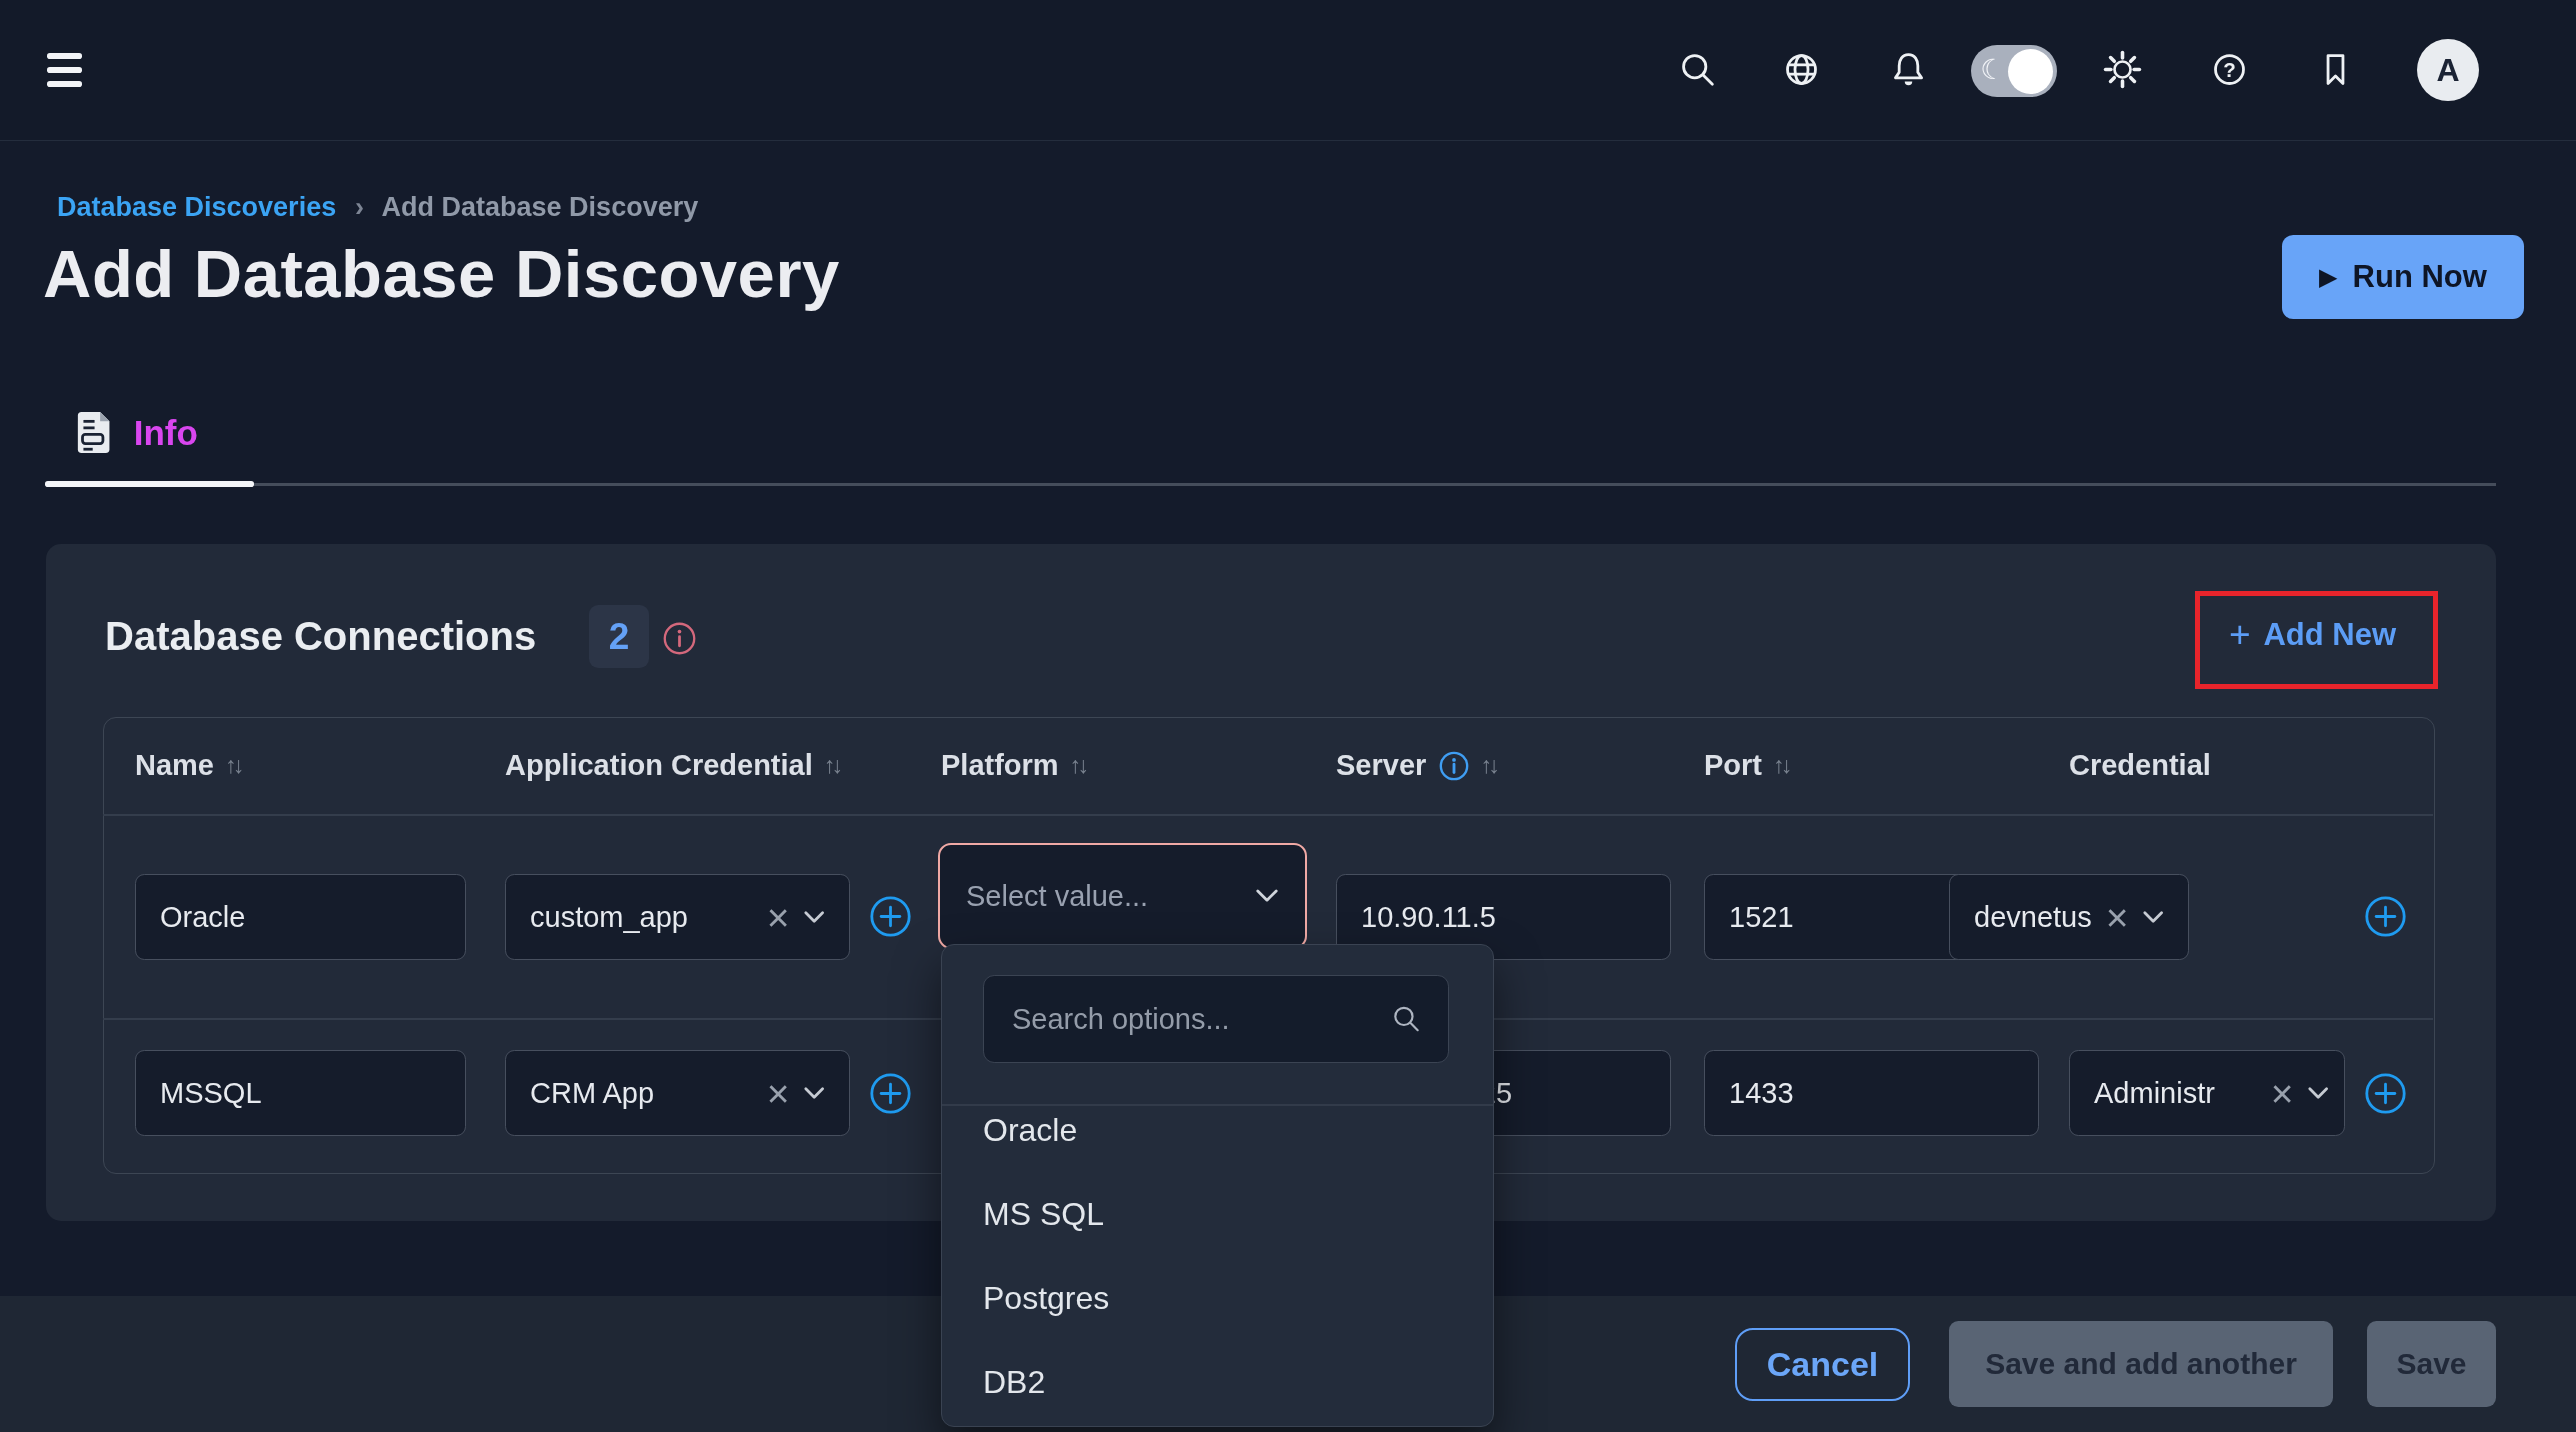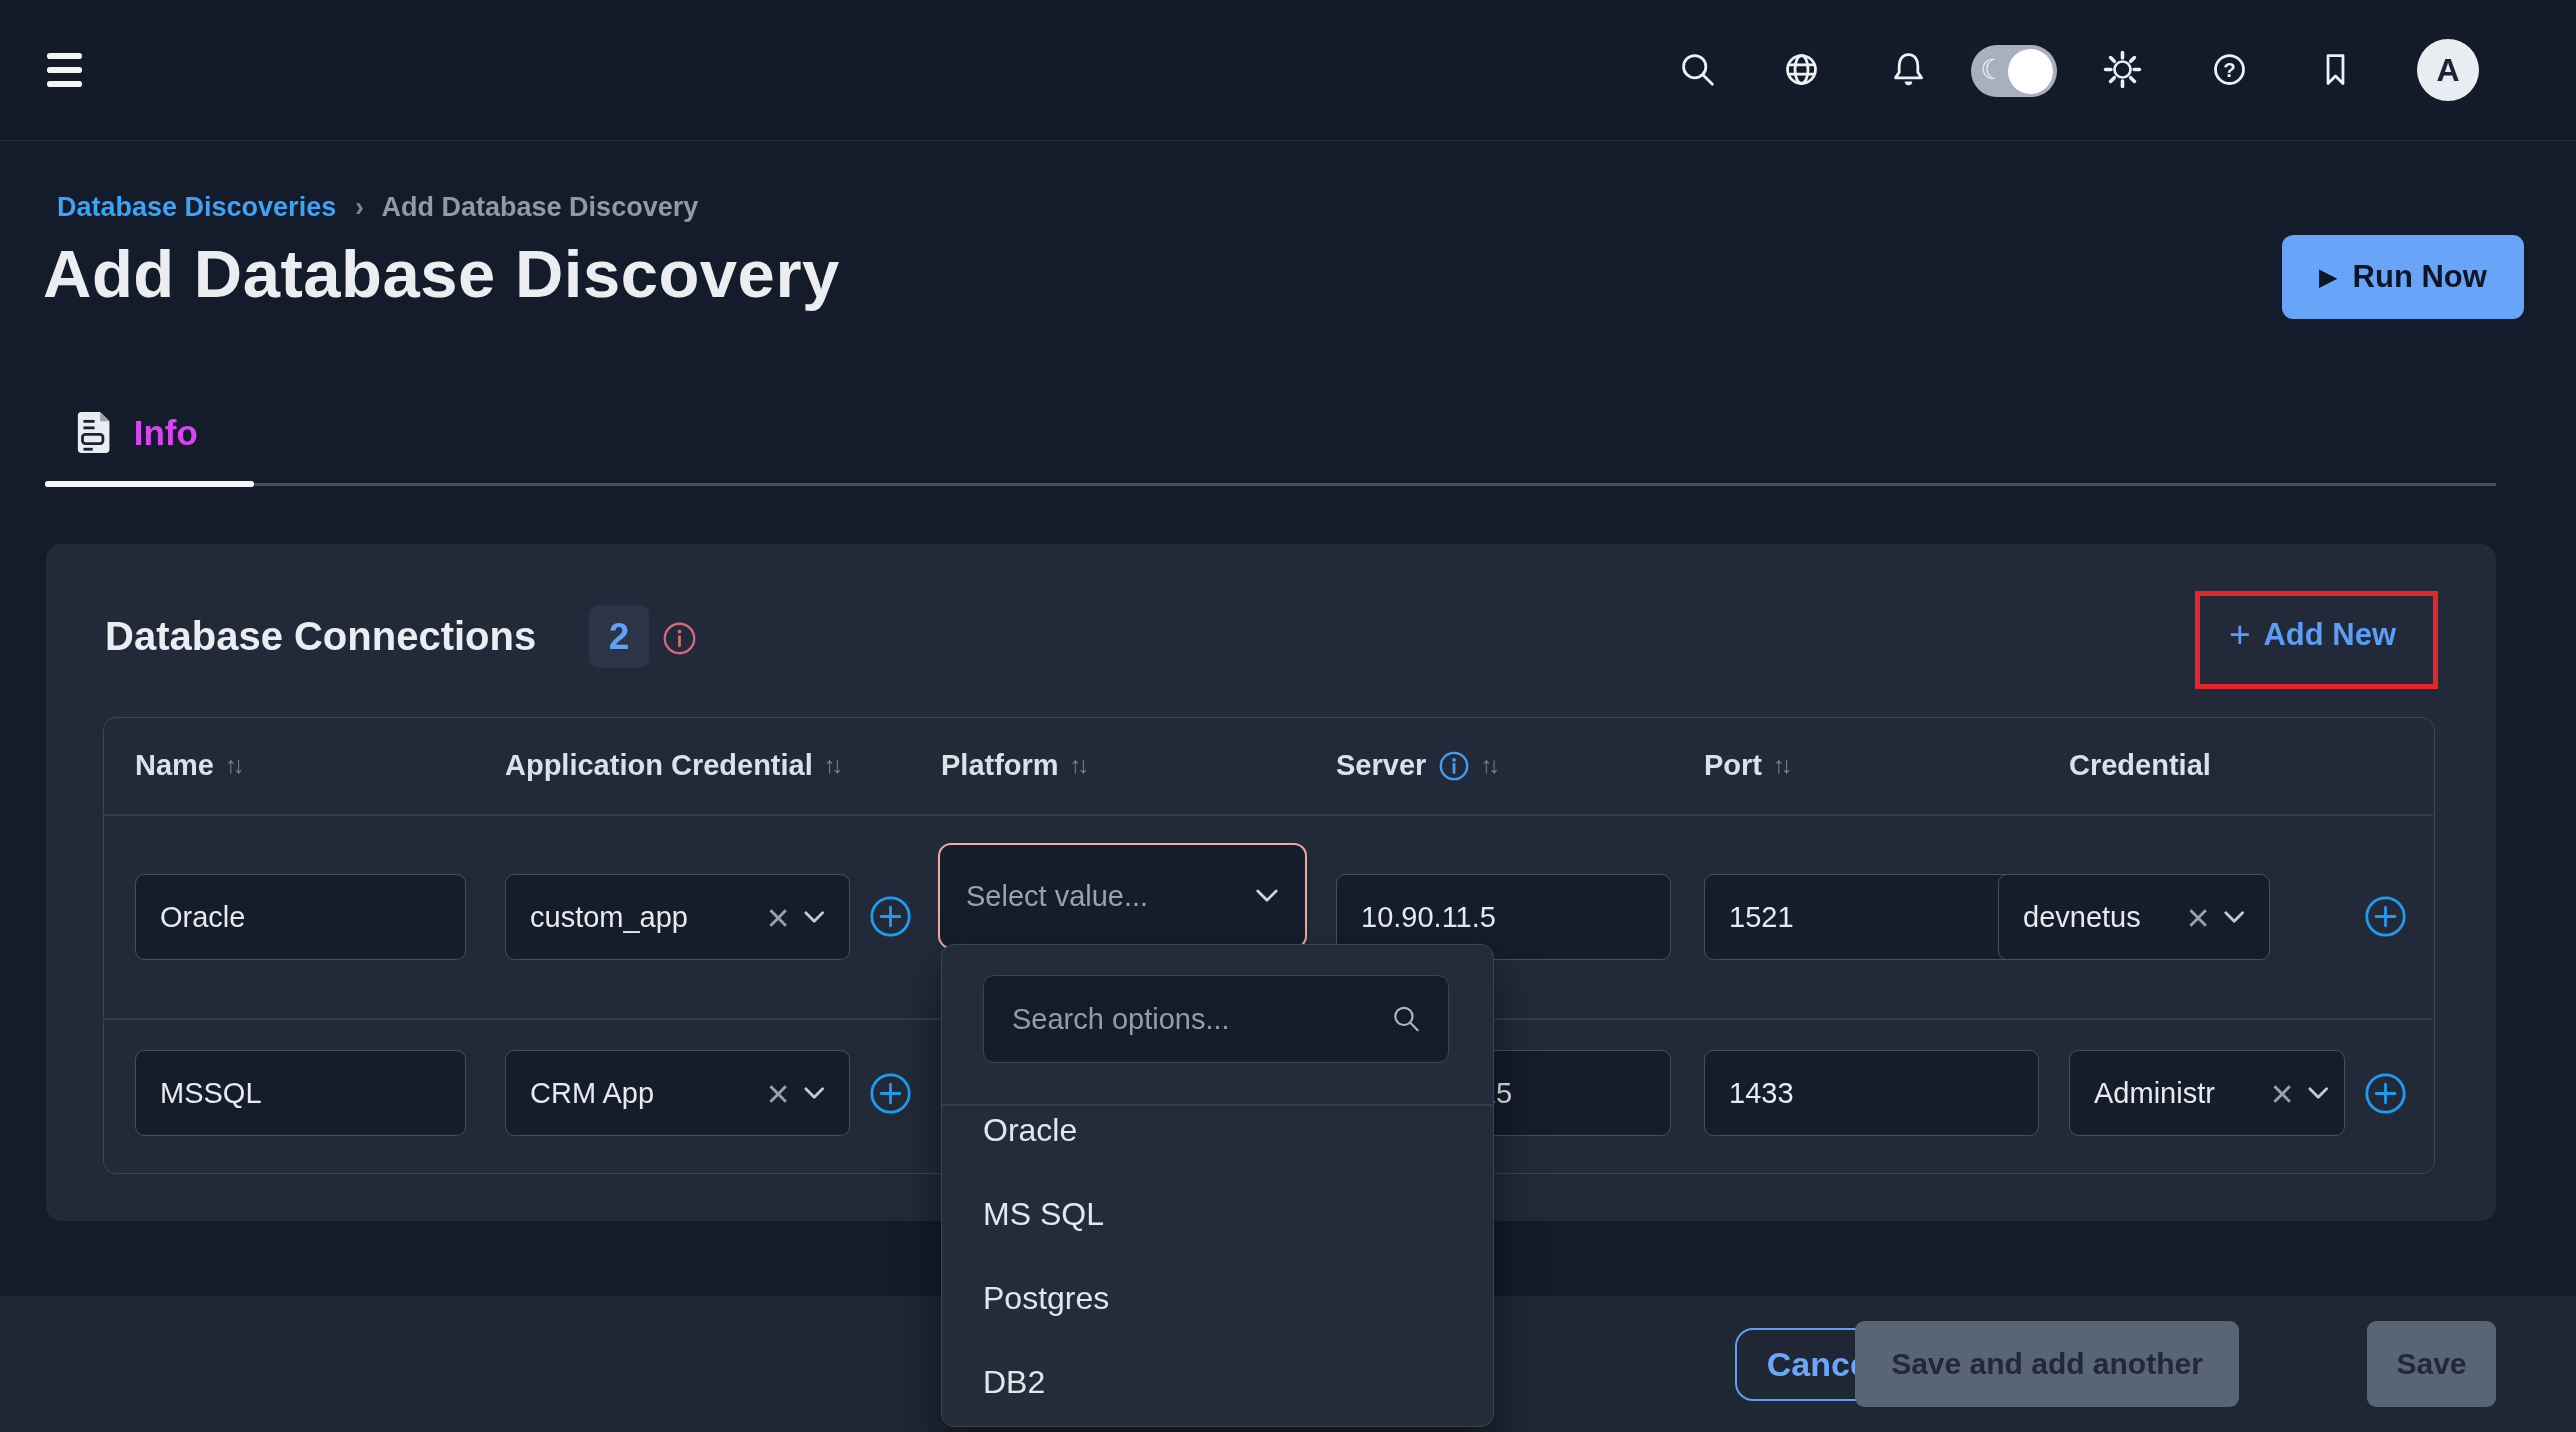--- a/index.html
+++ b/index.html
@@ -82,21 +82,21 @@
   .dd-div{position:absolute;left:0;top:159px;width:100%;height:1.9px;background:#323b4a;}
   .dd-opt{position:absolute;left:41px;width:466px;height:56px;display:flex;align-items:center;
           font-size:32px;color:#e3e7ec;cursor:pointer;}
 
   
   .footer{position:absolute;left:0;top:1296px;width:2576px;height:136px;background:#1f2734;z-index:10;}
   .btn-cancel{position:absolute;left:1735px;top:32px;width:175px;height:73px;border:2.8px solid #5f9ef7;border-radius:18px;
               display:flex;align-items:center;justify-content:center;font-size:34px;font-weight:700;color:#6ba6f8;cursor:pointer;box-sizing:border-box;}
   .btn-gray{position:absolute;top:25px;height:86px;border-radius:9.3px;background:#596474;display:flex;align-items:center;
             justify-content:center;font-size:30px;font-weight:700;color:#212939;cursor:pointer;}
-  .btn-saveadd{left:1855px;width:384px;}
+  .btn-saveadd{left:1949px;width:384px;}
   .btn-save{left:2367px;width:129px;}
 
   svg{display:block;}
 </style>
 </head>
 <body>
 
 <div id="app">
 
   <div class="hdr">
@@ -262,21 +262,21 @@
     <span class="chev">
         <svg width="24" height="16" viewBox="0 0 26 17">
           <polyline points="3,3 13,13 23,3" fill="none" stroke="#d0d5dc" stroke-width="3" stroke-linecap="round" stroke-linejoin="round"></polyline>
         </svg>
       </span>
   </div>
 
   <div class="inp row1" style="left:1336px;width:335px">10.90.11.5</div>
   <div class="inp row1" style="left:1704px;width:335px">1521</div>
 
-  <div class="inp sel row1" style="left:1998px;width:272px;">
+  <div class="inp sel row1" style="left:1949px;width:240px;">
     <span class="val">devnetus</span>
     <span class="x">×</span>
     <span class="chev">
         <svg width="22.4" height="15" viewBox="0 0 24 16">
           <polyline points="3,3 12,12 21,3" fill="none" stroke="#c6cbd3" stroke-width="3" stroke-linecap="round" stroke-linejoin="round"></polyline>
         </svg>
       </span>
   </div>
 
   <div class="plus" style="left:2364px;top:895px">

